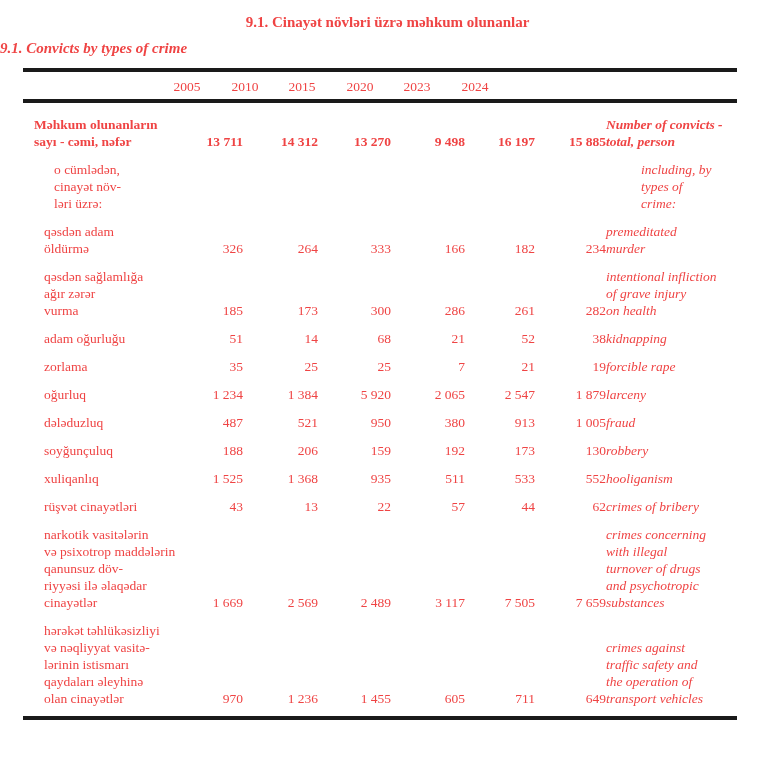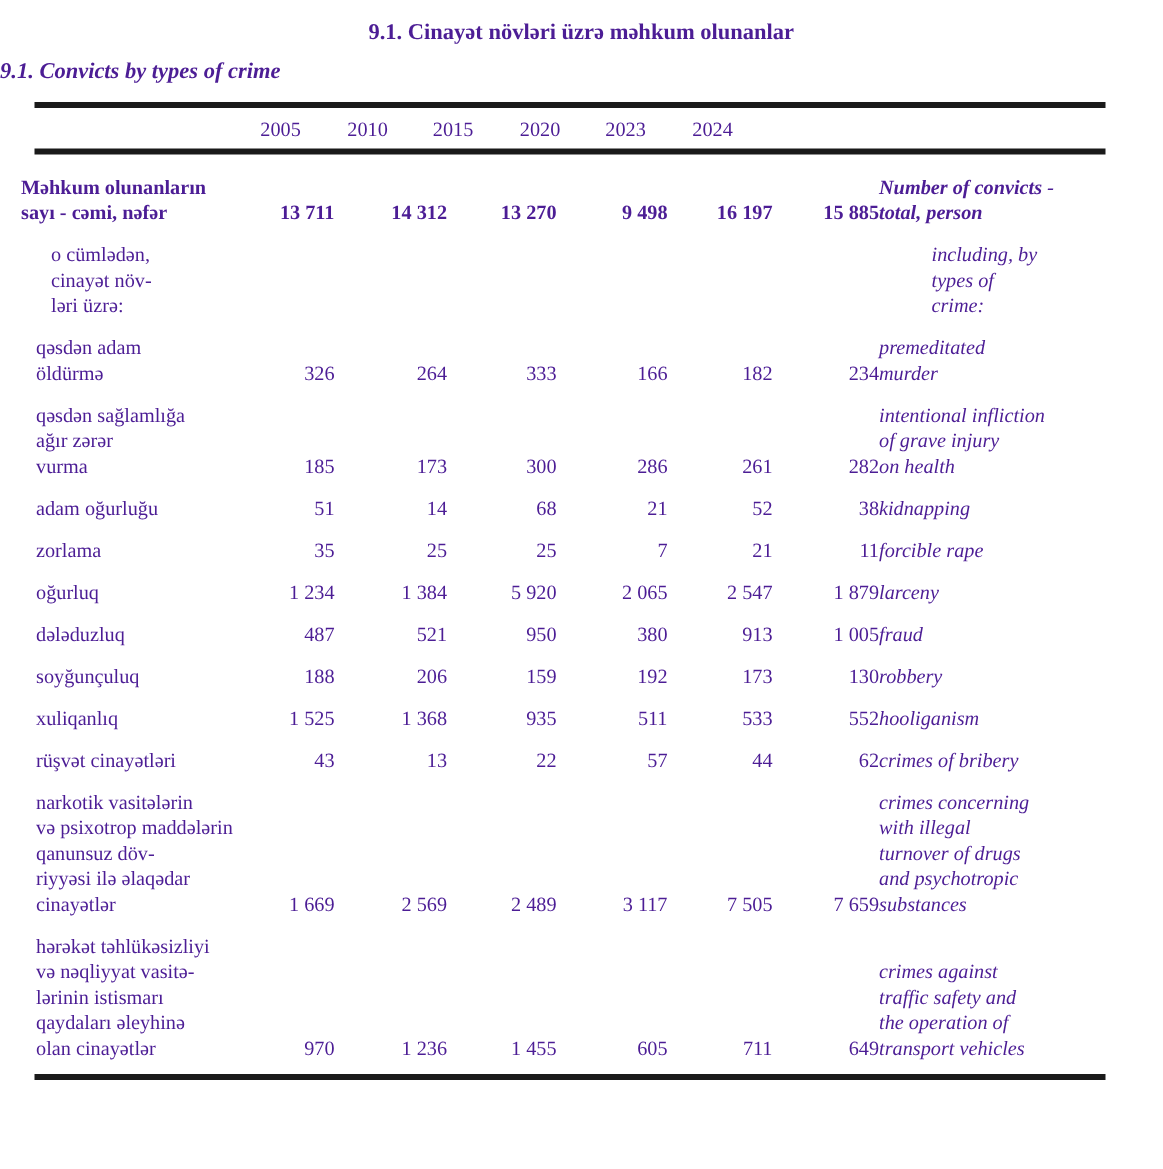--- a/index.html
+++ b/index.html
@@ -1,21 +1,21 @@
 <!DOCTYPE html>
 <html><head>
 <meta charset="utf-8">
 <style>
   html, body { margin: 0; padding: 0; background: #ffffff; }
   .page {
     position: relative;
     width: 775px;
     height: 779px;
     background: #ffffff;
-    color: #4c1d95;
+    color: #ef4444;
     font-family: "Liberation Serif", "DejaVu Serif", serif;
     font-size: 13.5px;
     line-height: 17px;
     overflow: hidden;
   }
   .title-az {
     margin: 0;
     padding-top: 14px;
     text-align: center;
     font-size: 15px;
@@ -42,21 +42,21 @@
     height: 27px;
   }
   .year-row span {
     position: absolute;
     top: 50%;
     transform: translate(-50%, -50%);
     font-size: 13.5px;
     white-space: nowrap;
   }
   table.crime-table {
-    margin-left: 11px;
+    margin-left: 31px;
     width: 714px;
     border-collapse: collapse;
     table-layout: fixed;
   }
   table.crime-table td {
     padding: 11px 0 0 0;
     vertical-align: bottom;
   }
   tr.r0 td { padding-top: 13px; }
   td.az { text-align: left; }
@@ -187,21 +187,21 @@
         </tr>
         <tr class="normal r5">
           <td class="az">
             <div class="cell-line">zorlama</div>
           </td>
           <td class="val">35</td>
           <td class="val">25</td>
           <td class="val">25</td>
           <td class="val">7</td>
           <td class="val">21</td>
-          <td class="val">11</td>
+          <td class="val">19</td>
           <td class="en">
             <div class="cell-line">forcible rape</div>
           </td>
         </tr>
         <tr class="normal r6">
           <td class="az">
             <div class="cell-line">oğurluq</div>
           </td>
           <td class="val">1 234</td>
           <td class="val">1 384</td>

